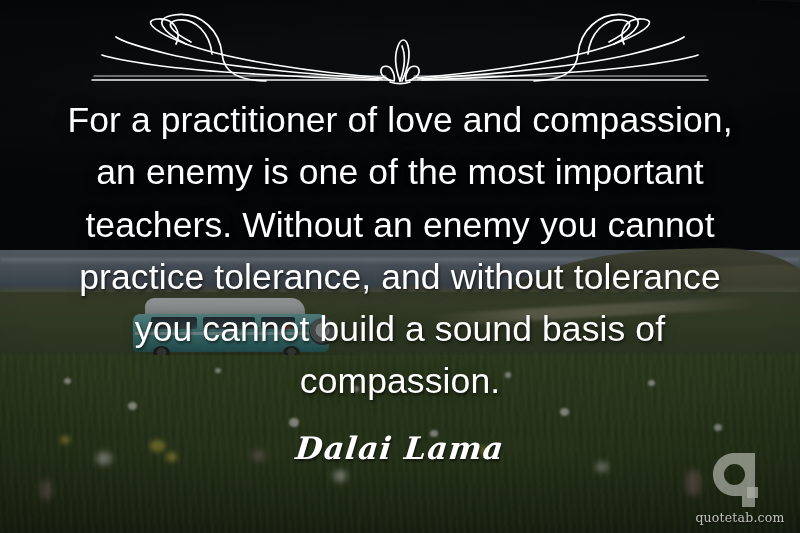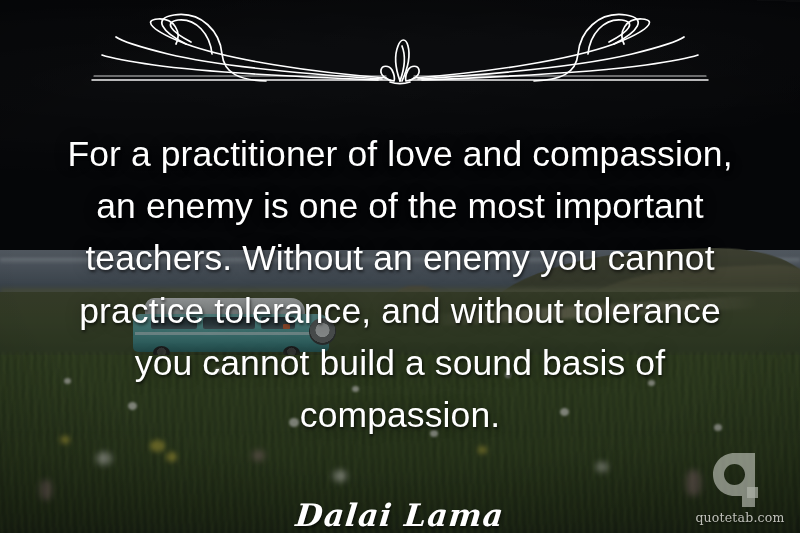--- a/index.html
+++ b/index.html
@@ -181,21 +181,21 @@
     background:rgba(12,16,20,.40);
   }
   .vignette {
     position:absolute; inset:0;
     background:radial-gradient(125% 105% at 50% 48%, rgba(0,0,0,0) 38%, rgba(0,0,0,.30) 78%, rgba(0,0,0,.55) 100%);
   }
 
   
   .content {
     position:absolute; inset:0;
-    display:flex; flex-direction:column; align-items:center;justify-content:space-between;
+    display:flex; flex-direction:column; align-items:center;
   }
 
   
   .flourish { margin-top:10px; width:620px; height:78px; }
   .flourish svg { display:block; width:100%; height:100%; }
 
   
   .quote {
     width:700px;
     margin-top:6px;

